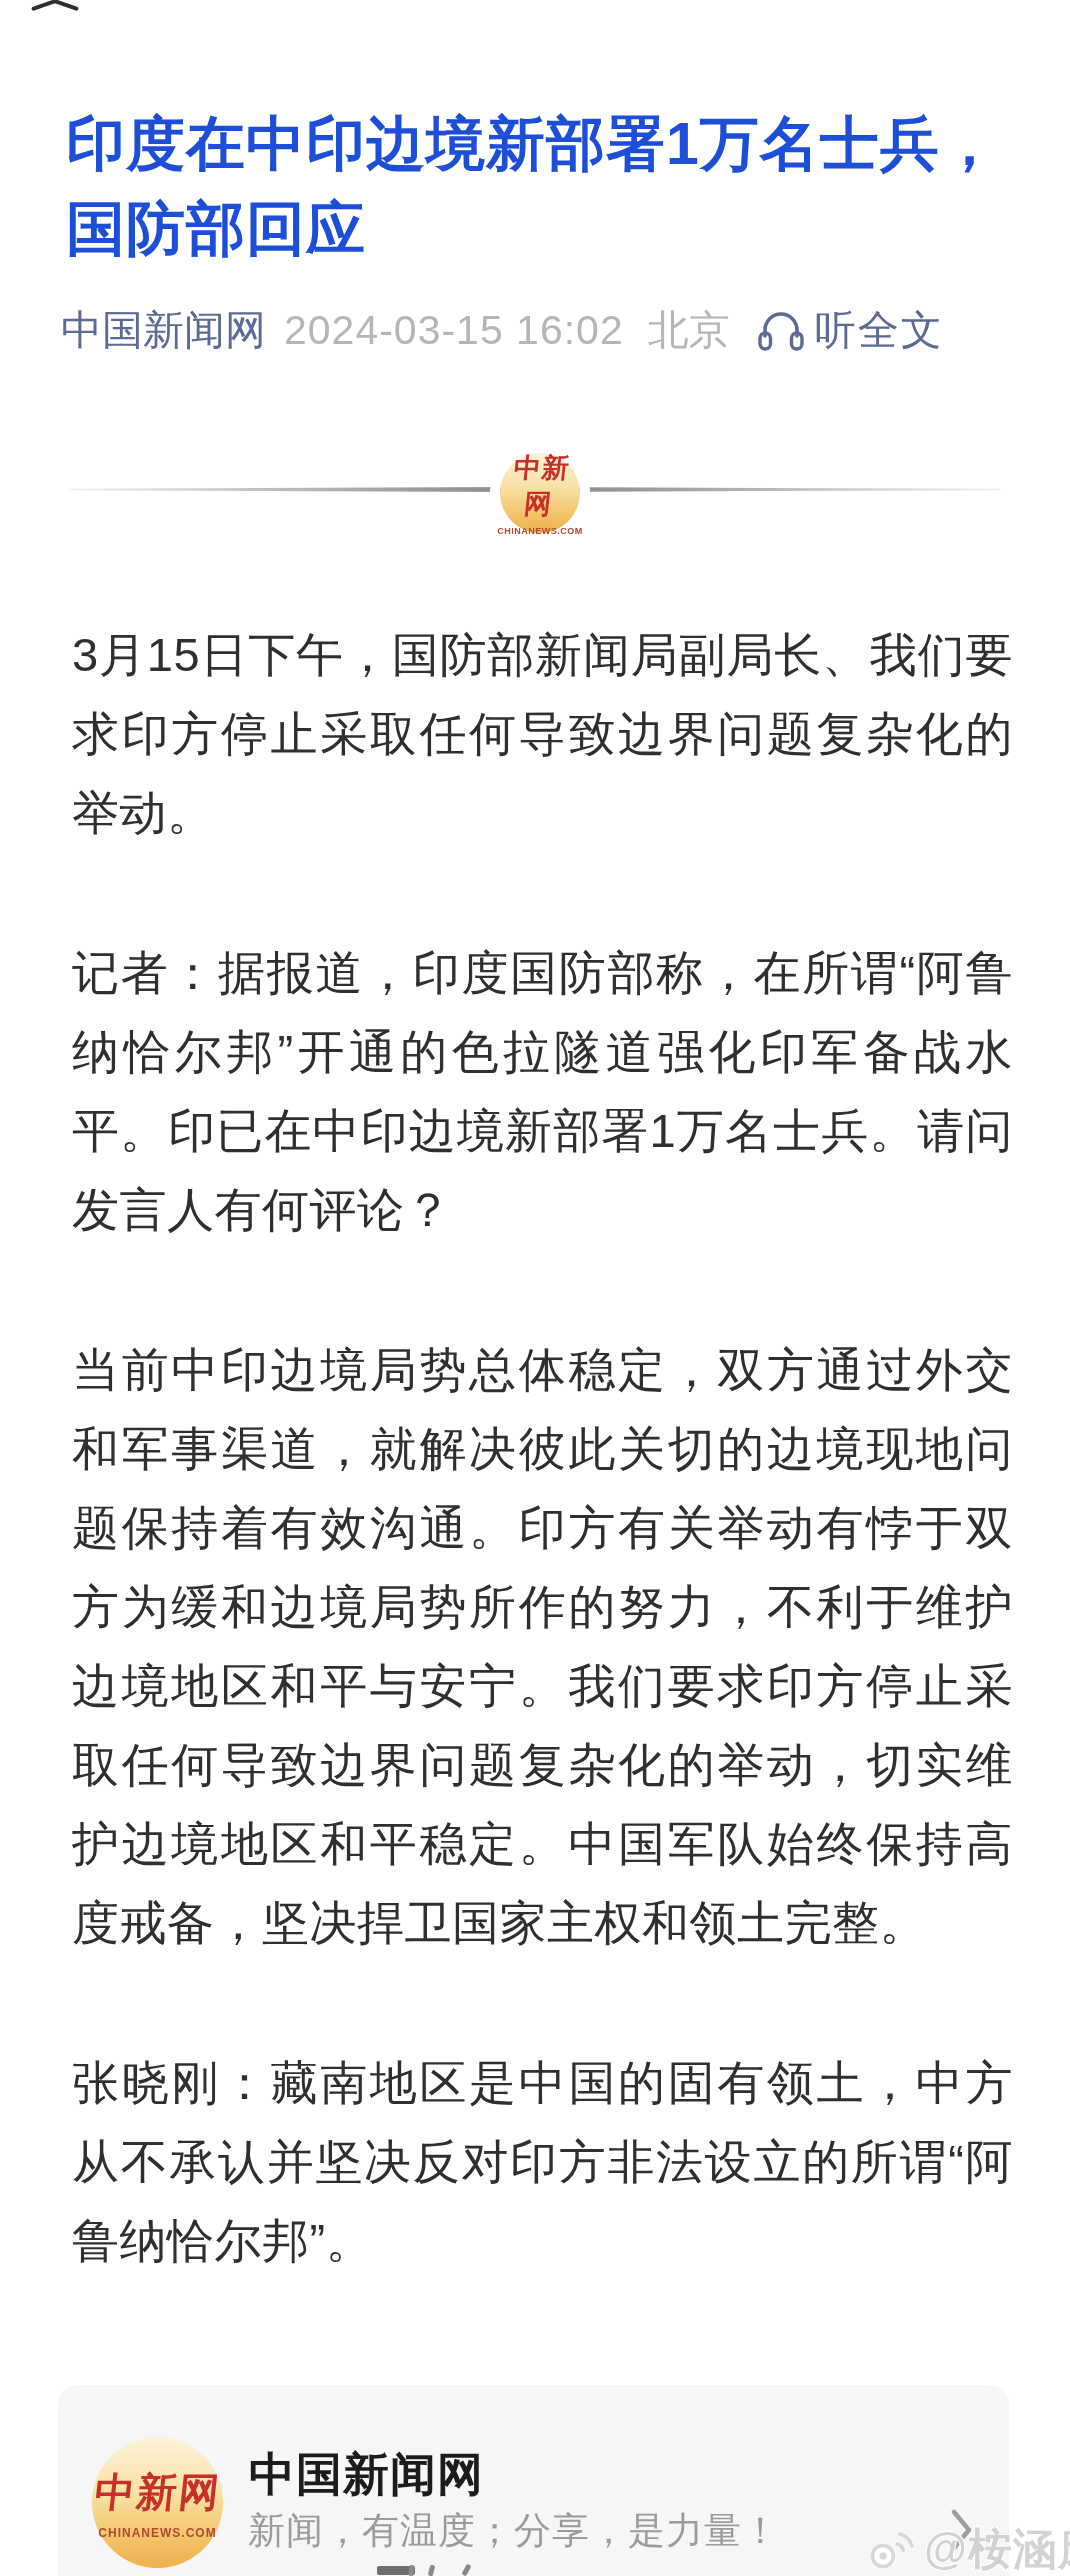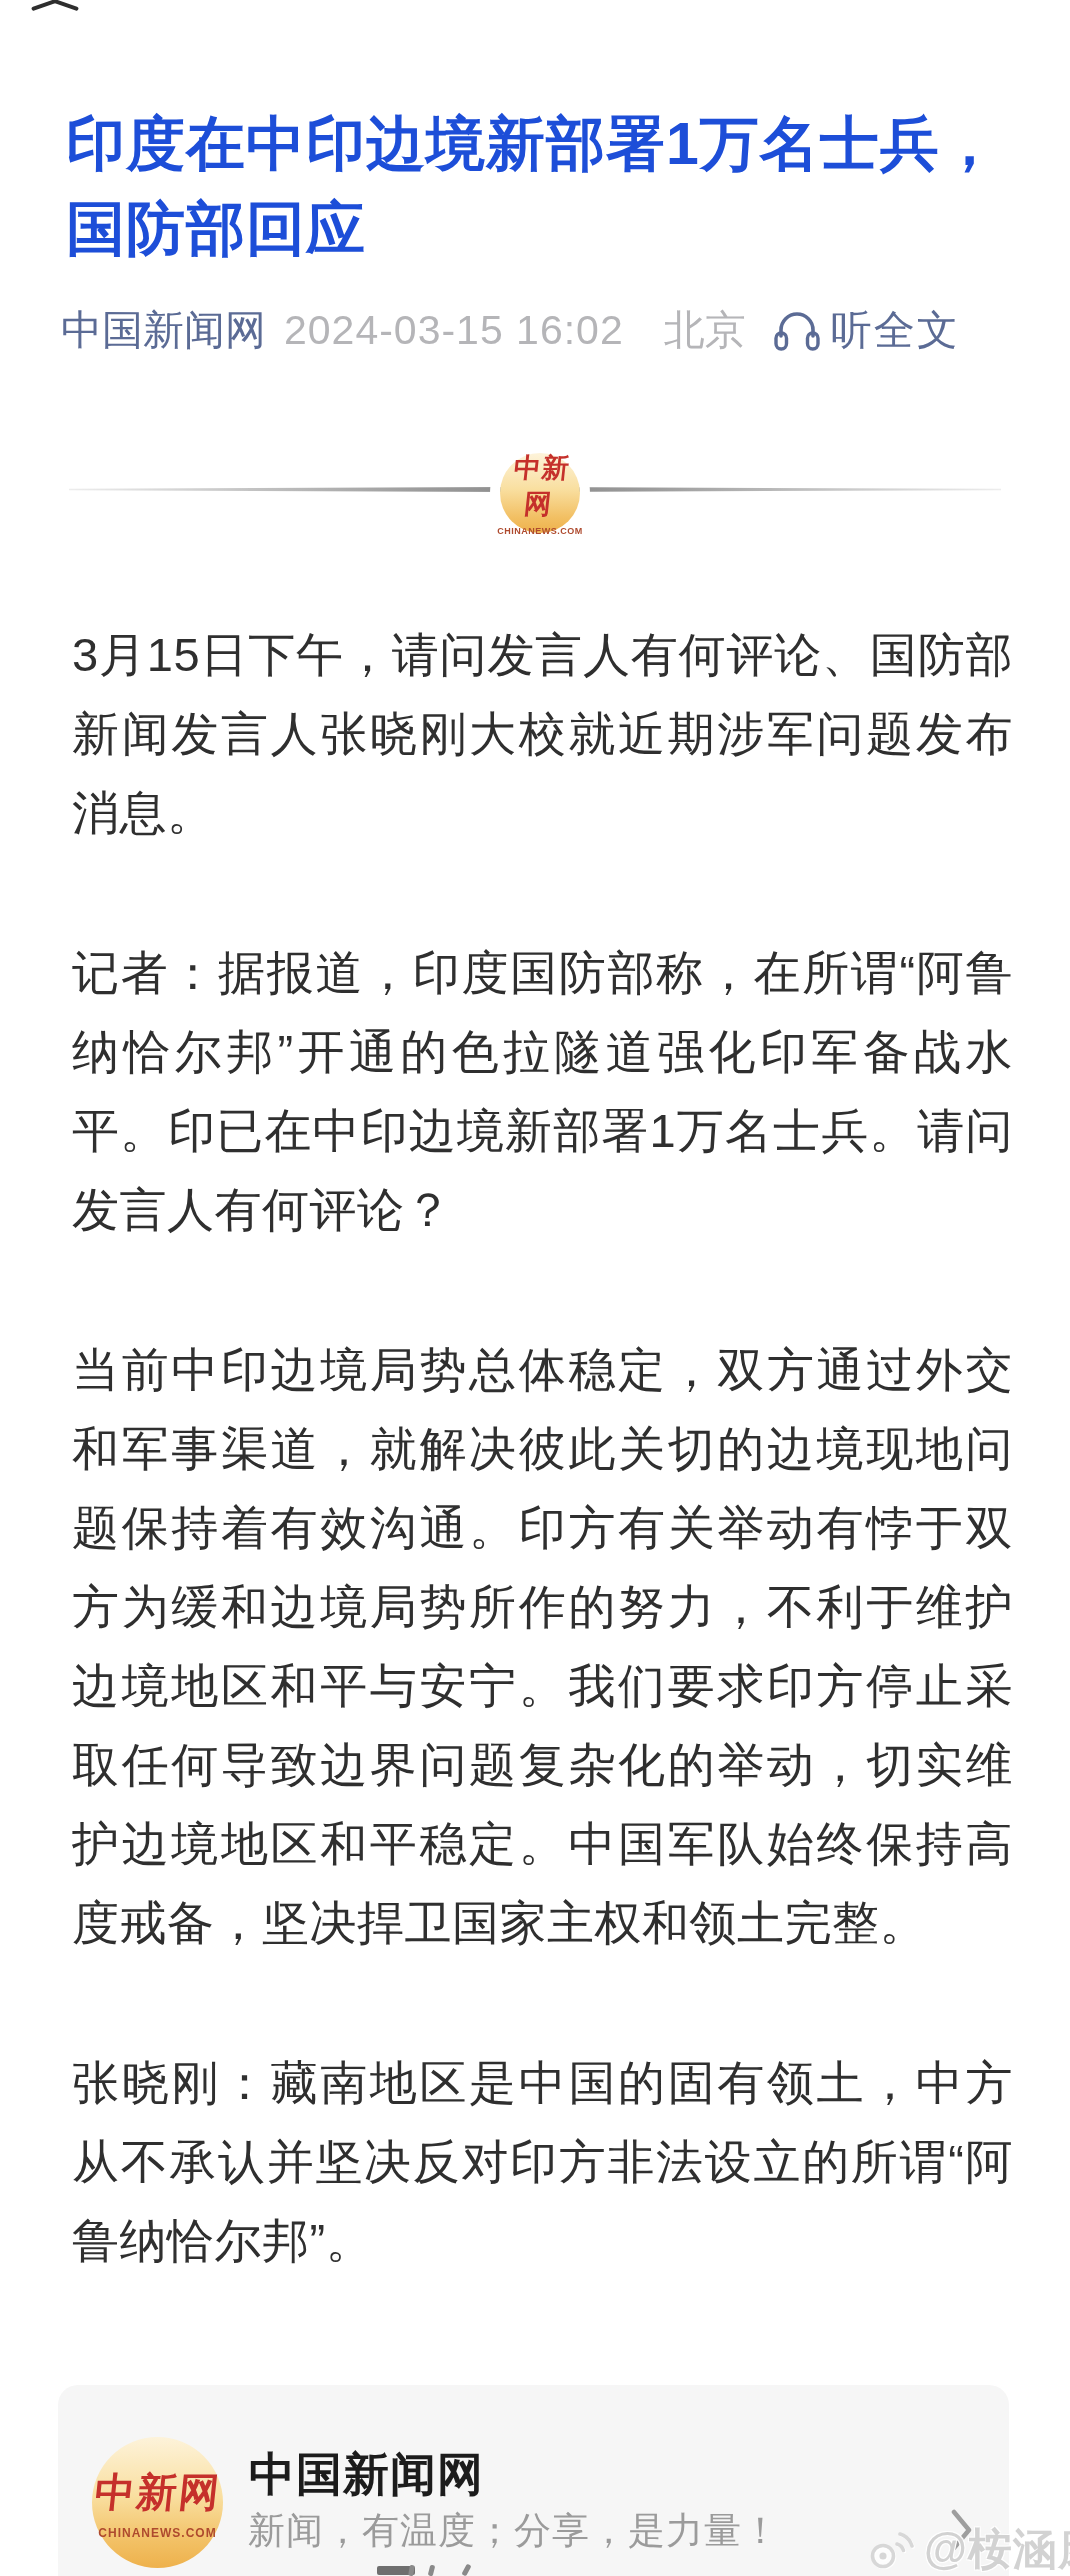--- a/index.html
+++ b/index.html
@@ -22,21 +22,21 @@
     letter-spacing:1px;margin:8px;
   }
 
   
   .meta{
     position:absolute;left:61px;top:305px;height:50px;width:952px;
     display:flex;align-items:center;font-size:41px;white-space:nowrap;
   }
   .meta .source{color:#5b6b95;cursor:pointer;}
   .meta .datetime{color:#b5b5b8;margin-left:18px;letter-spacing:1px;}
-  .meta .location{color:#b5b5b8;margin-left:40px;}
+  .meta .location{color:#b5b5b8;margin-left:24px;}
   .meta .listen{display:flex;align-items:center;margin-left:26px;color:#5b6b95;cursor:pointer;}
   .meta .listen svg{display:block;margin-right:9px;}
   .meta .listen .lbl{letter-spacing:2px;}
 
   
   .divider{position:absolute;left:0;top:448px;width:1070px;height:91px;}
   .divider .line{
     position:absolute;left:69px;top:39px;width:932px;height:5px;
     background:linear-gradient(90deg,#ededed 0%,#9b9b9b 38%,#8b8b8b 50%,#9b9b9b 62%,#ededed 100%);
     clip-path:polygon(0 36%,50% 0,100% 36%,100% 64%,50% 100%,0 64%);
@@ -126,21 +126,21 @@
 
 <div class="divider">
   <div class="line"></div>
   <div class="logo-circle">
     <div class="logo-cn">中新网</div>
     <div class="logo-en">CHINANEWS.COM</div>
   </div>
 </div>
 
 <div class="article-body">
-  <p>3月15日下午，请问发言人有何评论、国防部新闻发言人张晓刚大校就近期涉军问题发布消息。</p>
+  <p>3月15日下午，国防部新闻局副局长、我们要求印方停止采取任何导致边界问题复杂化的举动。</p>
   <p>记者：据报道，印度国防部称，在所谓“阿鲁纳恰尔邦”开通的色拉隧道强化印军备战水平。印已在中印边境新部署1万名士兵。请问发言人有何评论？</p>
   <p>当前中印边境局势总体稳定，双方通过外交和军事渠道，就解决彼此关切的边境现地问题保持着有效沟通。印方有关举动有悖于双方为缓和边境局势所作的努力，不利于维护边境地区和平与安宁。我们要求印方停止采取任何导致边界问题复杂化的举动，切实维护边境地区和平稳定。中国军队始终保持高度戒备，坚决捍卫国家主权和领土完整。</p>
   <p>张晓刚：藏南地区是中国的固有领土，中方从不承认并坚决反对印方非法设立的所谓“阿鲁纳恰尔邦”。</p>
 </div>
 
 <div class="card">
   <div class="logo-circle">
     <div class="logo-cn">中新网</div>
     <div class="logo-en">CHINANEWS.COM</div>
   </div>

